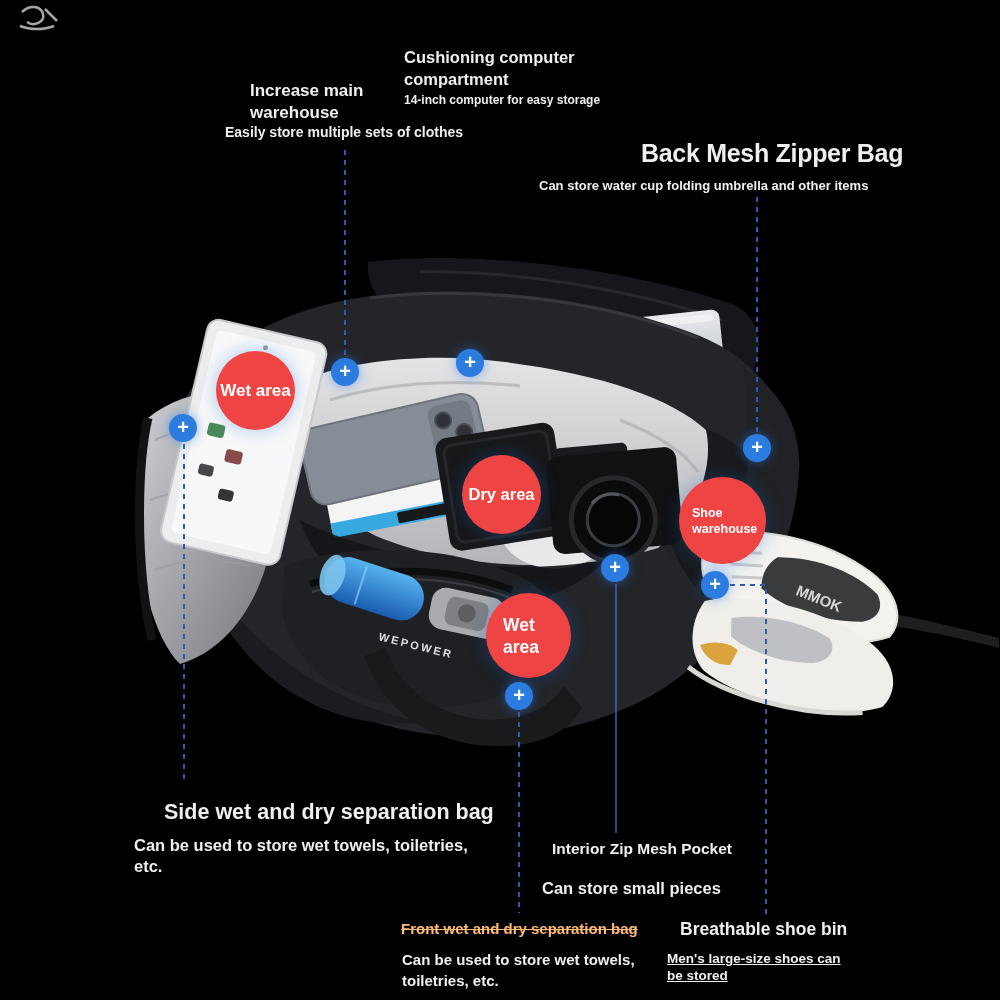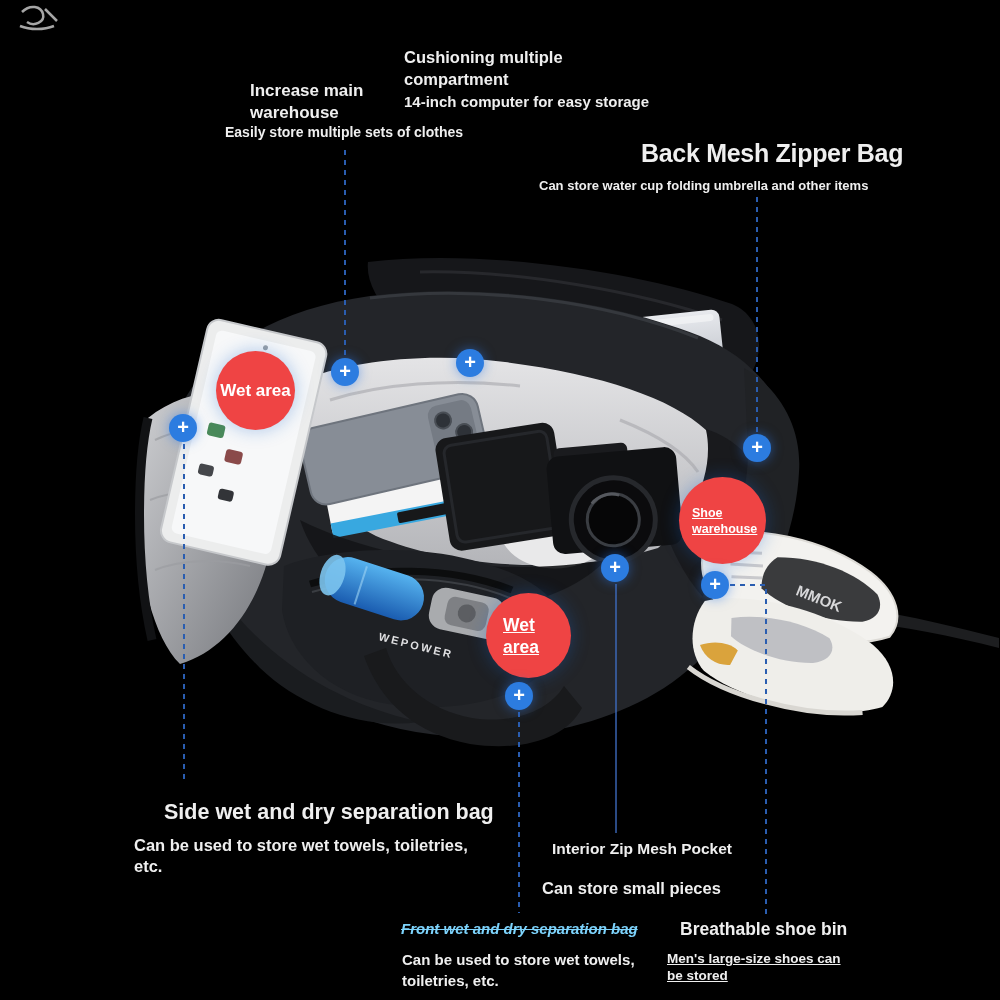--- a/index.html
+++ b/index.html
@@ -1,25 +1,25 @@
 <!DOCTYPE html>
 <html><head>
 <meta charset="utf-8">
 <style>
   html,body{margin:0;padding:0;background:#000;}
   .stage{position:relative;width:1000px;height:1000px;background:#000;overflow:hidden;
          font-family:"Liberation Sans",sans-serif;}
   svg{position:absolute;left:0;top:0;}
   .txt{position:absolute;color:#efefef;font-weight:bold;white-space:nowrap;}
   .wrap{white-space:normal;}
-  .strike{text-decoration:line-through;color:#7dd3fc;font-style:italic;}
+  .strike{text-decoration:line-through;color:#fdba74;}
   .circle{position:absolute;border-radius:50%;background:#ef4444;color:#fff;font-weight:bold;
           display:flex;align-items:center;justify-content:center;text-align:center;
           box-shadow:0 0 18px rgba(27,103,207,.35);}
-  .circle.leftal{justify-content:flex-start;text-align:left;text-decoration:underline;}
+  .circle.leftal{justify-content:flex-start;text-align:left;}
   .plus{position:absolute;width:28px;height:28px;border-radius:50%;background:#2c7ce0;color:#fff;
         font-weight:bold;font-size:20px;line-height:27px;text-align:center;
         box-shadow:0 0 12px rgba(45,120,230,.55);}
   .dashln{stroke:#2a5db0;stroke-width:2;stroke-dasharray:5 5;fill:none;}
   .thinln{stroke:#3f6fc4;stroke-width:1.5;opacity:.9;}
 </style>
 </head>
 <body>
 
 <div class="stage">
@@ -164,39 +164,40 @@
       <linearGradient id="fadeLine2" x1="0" y1="0" x2="0" y2="1">
         <stop offset="0" stop-color="#3b7be0" stop-opacity="0.25"></stop>
         <stop offset="1" stop-color="#3b7be0" stop-opacity="1"></stop>
       </linearGradient>
     </defs>
   </svg>
 
   <div class="txt wrap" style="left:250px;top:80px;width:140px;font-size:17px;line-height:22px;">Increase main warehouse</div>
   <div class="txt" style="left:225px;top:124px;font-size:14px;">Easily store multiple sets of clothes</div>
 
-  <div class="txt wrap" style="left:404px;top:47px;width:190px;font-size:16.5px;line-height:21.5px;">Cushioning multiple compartment</div>
-  <div class="txt" style="left:404px;top:93px;font-size:15px;">14-inch computer for easy storage</div>
+  <div class="txt wrap" style="left:404px;top:47px;width:190px;font-size:16.5px;line-height:21.5px;">Cushioning computer compartment</div>
+  <div class="txt" style="left:404px;top:93px;font-size:12px;">14-inch computer for easy storage</div>
 
   <div class="txt" style="left:641px;top:139px;font-size:25px;letter-spacing:-0.3px;text-align:center;">Back Mesh Zipper Bag</div>
   <div class="txt" style="left:539px;top:178px;font-size:13px;">Can store water cup folding umbrella and other items</div>
 
   <div class="txt" style="left:132px;top:800px;font-size:21.5px;margin-left:32px;">Side wet and dry separation bag</div>
   <div class="txt wrap" style="left:134px;top:835px;width:360px;font-size:16.5px;line-height:21px;">Can be used to store wet towels, toiletries, etc.</div>
 
   <div class="txt" style="left:552px;top:800px;font-size:15.5px;margin-top:40px;">Interior Zip Mesh Pocket</div>
   <div class="txt" style="left:542px;top:879px;font-size:16.5px;">Can store small pieces</div>
 
   <div class="txt strike" style="left:401px;top:920px;font-size:15px;">Front wet and dry separation bag</div>
   <div class="txt wrap" style="left:402px;top:949px;width:255px;font-size:15px;line-height:21px;">Can be used to store wet towels, toiletries, etc.</div>
 
   <div class="txt" style="left:660px;top:919px;font-size:17.5px;margin-left:20px;">Breathable shoe bin</div>
   <div class="txt wrap" style="left:667px;top:950px;width:190px;font-size:13.5px;line-height:17px;text-decoration:underline;">Men's large-size shoes can be stored</div>
 
   <div class="circle" style="left:216px;top:351px;width:79px;height:79px;font-size:17px;">Wet area</div>
+  <div class="circle" style="left:462px;top:455px;width:79px;height:79px;font-size:16.5px;">Dry area</div>
   <div class="circle leftal wrap" style="left:679px;top:477px;width:74px;height:87px;font-size:12.5px;line-height:16px;padding-left:13px;">Shoe warehouse</div>
   <div class="circle leftal wrap" style="left:486px;top:593px;width:38px;height:85px;font-size:17.5px;line-height:22px;padding-left:17px;padding-right:30px;">Wet area</div>
 
   <div class="plus" style="left:169px;top:414px;">+</div>
   <div class="plus" style="left:331px;top:358px;">+</div>
   <div class="plus" style="left:456px;top:349px;">+</div>
   <div class="plus" style="left:743px;top:434px;">+</div>
   <div class="plus" style="left:701px;top:571px;">+</div>
   <div class="plus" style="left:601px;top:554px;">+</div>
   <div class="plus" style="left:505px;top:682px;">+</div>

